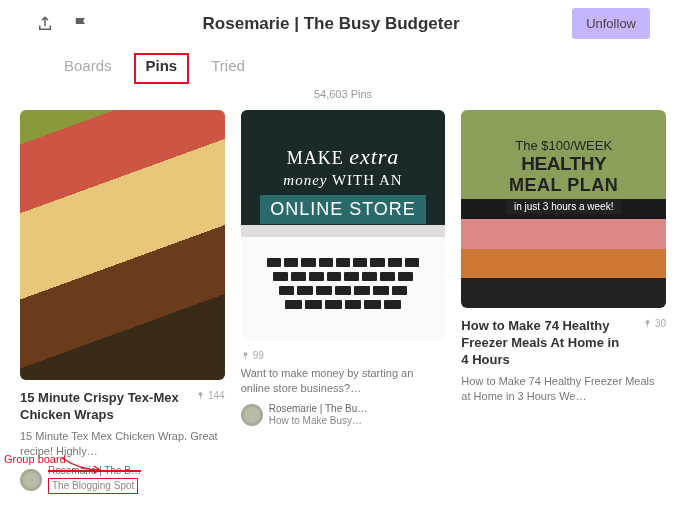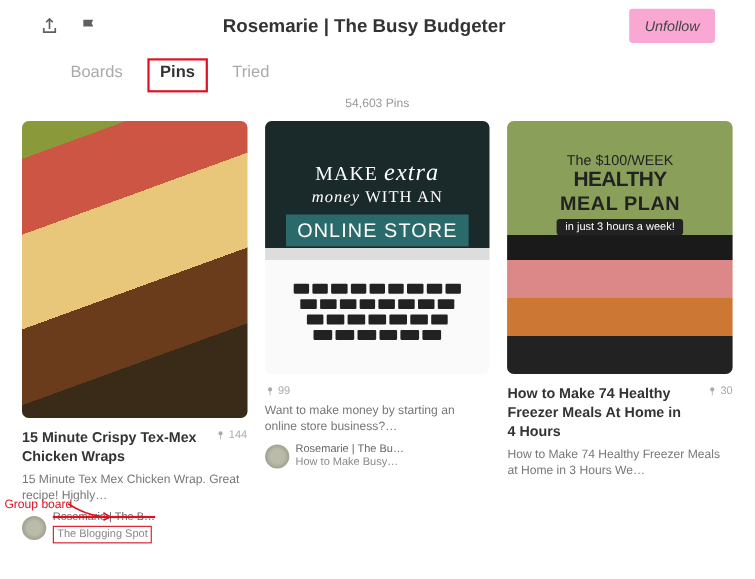--- a/index.html
+++ b/index.html
@@ -2,35 +2,35 @@
 <html><head>
 <meta charset="utf-8">
 <style>
 * { box-sizing: border-box; margin: 0; padding: 0; }
 body { font-family: -apple-system, "Helvetica Neue", Arial, sans-serif; background: #fff; color: #333; width: 686px; height: 526px; overflow: hidden; position: relative; }
 
 .header { display: flex; align-items: center; padding: 8px 36px 4px; }
 .header-icons { display: flex; gap: 18px; margin-right: 40px; }
 .hicon { width: 18px; height: 18px; color: #5f5f5f; }
 .page-title { flex: 1; text-align: center; font-size: 17px; font-weight: 700; color: #333; margin-left: -40px; }
-.unfollow { background: #f9a8d4; border: none; padding: 8px 14px; font-size: 13px; color: #444; border-radius: 3px; cursor: pointer; font-style: italic; }
+.unfollow { background: #c4b5fd; border: none; padding: 8px 14px; font-size: 13px; color: #444; border-radius: 3px; cursor: pointer; }
 
 .tabs { display: flex; gap: 24px; padding: 12px 0 6px 60px; }
 .tab { font-size: 15px; color: #aaa; cursor: pointer; position: relative; padding: 2px 4px; }
 .tab.active { color: #333; font-weight: 700; }
 .red-box { border: 2px solid #d12; padding: 0 6px 6px 6px; margin: -2px -6px -6px -6px; }
 
 .count { text-align: center; font-size: 11px; color: #999; margin: 4px 0 10px; }
 
 .grid { display: flex; gap: 16px; padding: 0 20px; }
 .card { width: 210px; }
 .thumb { width: 100%; border-radius: 6px; position: relative; overflow: hidden; }
 .t0 { height: 270px; background: linear-gradient(160deg,#8a9a3a 0 10%,#c54 10% 30%,#e8c77a 30% 55%,#6b3c1c 55% 75%,#3a2a18 75%); }
 .t1 { height: 230px; background: linear-gradient(180deg,#1a2a2a 0 50%,#ddd 50% 55%,#fafafa 55%); }
-.t2 { height: 230px; background: linear-gradient(180deg,#8aa05a 0 45%,#1a1a1a 45% 55%,#d88 55% 70%,#c73 70% 85%,#222 85%); }
+.t2 { height: 198px; background: linear-gradient(180deg,#8aa05a 0 45%,#1a1a1a 45% 55%,#d88 55% 70%,#c73 70% 85%,#222 85%); }
 
 .overlay1 { position: absolute; top: 34px; left: 10px; right: 10px; text-align: center; color: #fff; font-family: Georgia, serif; }
 .ov-line1 { font-size: 18px; letter-spacing: 1px; }
 .ov-line1 em { font-style: italic; font-family: cursive; font-size: 22px; }
 .ov-line2 { font-size: 15px; letter-spacing: 1px; margin-top: 2px; }
 .ov-line3 { background: #2a6a6a; display: inline-block; padding: 4px 10px; font-size: 18px; font-weight: 400; letter-spacing: 1px; margin-top: 6px; font-family: Arial; }
 
 .overlay2 { position: absolute; top: 28px; left: 8px; right: 8px; text-align: center; color: #222; font-family: Arial Black, Arial; }
 .o2a { font-size: 13px; }
 .o2b { font-size: 19px; font-weight: 900; letter-spacing: -0.5px; }

